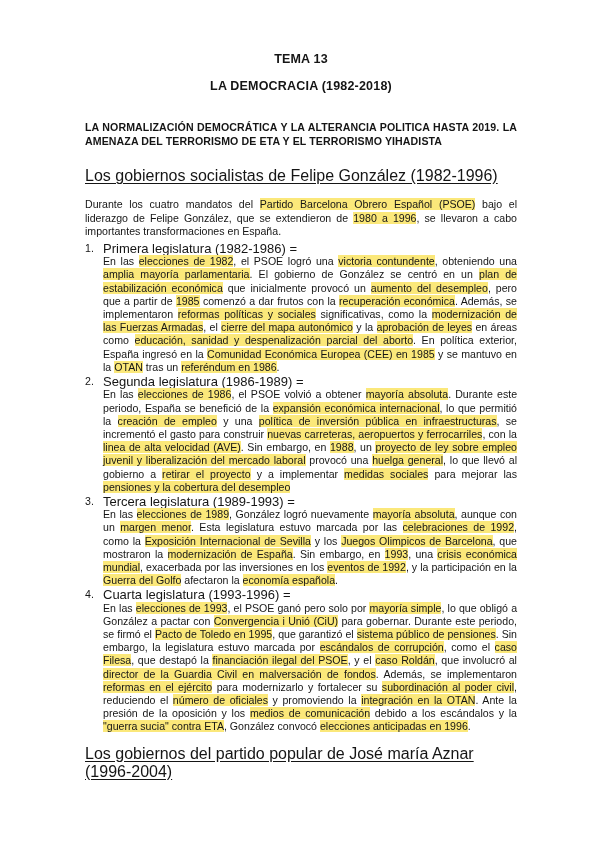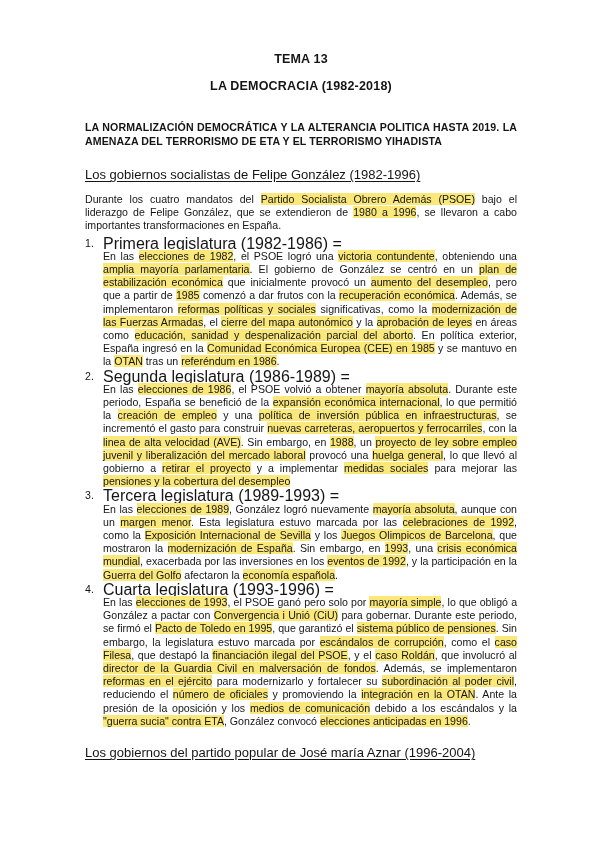--- a/index.html
+++ b/index.html
@@ -33,21 +33,21 @@
   .subtitle{
     margin-top:28px;
     font-weight:bold;
     font-size:10.6px;
     line-height:13.6px;
     text-align:justify;
     letter-spacing:.1px;
   }
   .section-heading{
     margin-top:19px;
-    font-size:13px;
+    font-size:16px;
     font-weight:normal;
     text-decoration:underline;
     text-underline-offset:2px;
   }
   .para{
     margin:3px 0 0 0;
     font-size:10.6px;
     line-height:13.2px;
     text-align:justify;
   }
@@ -61,48 +61,48 @@
     align-items:flex-start;
     margin:0 0 1px 0;
   }
   .num{
     flex:0 0 18px;
     font-size:10.6px;
     line-height:13.2px;
   }
   .item-content{flex:1;min-width:0;}
   .item-label{
-    font-size:16px;
+    font-size:13px;
     line-height:13.2px;
   }
   .item-body{
     margin:0;
     font-size:10.6px;
     line-height:13.2px;
     text-align:justify;
   }
   .hl{
     background:var(--hl);
     box-decoration-break:clone;
     -webkit-box-decoration-break:clone;
   }
-  .section-heading.second{margin-top:17px;}
+  .section-heading.second{margin-top:11px;}
 </style>
 </head>
 <body>
 
 <main class="page">
 
   <div class="title-line">TEMA 13</div>
   <div class="title-line">LA DEMOCRACIA (1982-2018)</div>
 
   <p class="subtitle">LA NORMALIZACIÓN DEMOCRÁTICA Y LA ALTERANCIA POLITICA HASTA 2019. LA AMENAZA DEL TERRORISMO DE ETA Y EL TERRORISMO YIHADISTA</p>
 
   <h2 class="section-heading">Los gobiernos socialistas de Felipe González (1982-1996)</h2>
-  <p class="para"><span>Durante los cuatro mandatos del </span><span class="hl">Partido Socialista Obrero Además (PSOE)</span><span> bajo el liderazgo de Felipe González, que se extendieron de </span><span class="hl">1980 a 1996</span><span>, se llevaron a cabo importantes transformaciones en España.</span></p>
+  <p class="para"><span>Durante los cuatro mandatos del </span><span class="hl">Partido Barcelona Obrero Español (PSOE)</span><span> bajo el liderazgo de Felipe González, que se extendieron de </span><span class="hl">1980 a 1996</span><span>, se llevaron a cabo importantes transformaciones en España.</span></p>
 
   <ol class="legislaturas">
     <li class="item">
       <span class="num">1.</span>
       <div class="item-content">
         <div class="item-label">Primera legislatura (1982-1986) =</div>
         <p class="item-body"><span>En las </span><span class="hl">elecciones de 1982</span><span>, el PSOE logró una </span><span class="hl">victoria contundente</span><span>, obteniendo una </span><span class="hl">amplia mayoría parlamentaria</span><span>. El gobierno de González se centró en un </span><span class="hl">plan de estabilización económica</span><span> que inicialmente provocó un </span><span class="hl">aumento del desempleo</span><span>, pero que a partir de </span><span class="hl">1985</span><span> comenzó a dar frutos con la </span><span class="hl">recuperación económica</span><span>. Además, se implementaron </span><span class="hl">reformas políticas y sociales</span><span> significativas, como la </span><span class="hl">modernización de las Fuerzas Armadas</span><span>, el </span><span class="hl">cierre del mapa autonómico</span><span> y la </span><span class="hl">aprobación de leyes</span><span> en áreas como </span><span class="hl">educación, sanidad y despenalización parcial del aborto</span><span>. En política exterior, España ingresó en la </span><span class="hl">Comunidad Económica Europea (CEE) en 1985</span><span> y se mantuvo en la </span><span class="hl">OTAN</span><span> tras un </span><span class="hl">referéndum en 1986</span><span>.</span></p>
       </div>
     </li>
     <li class="item">

